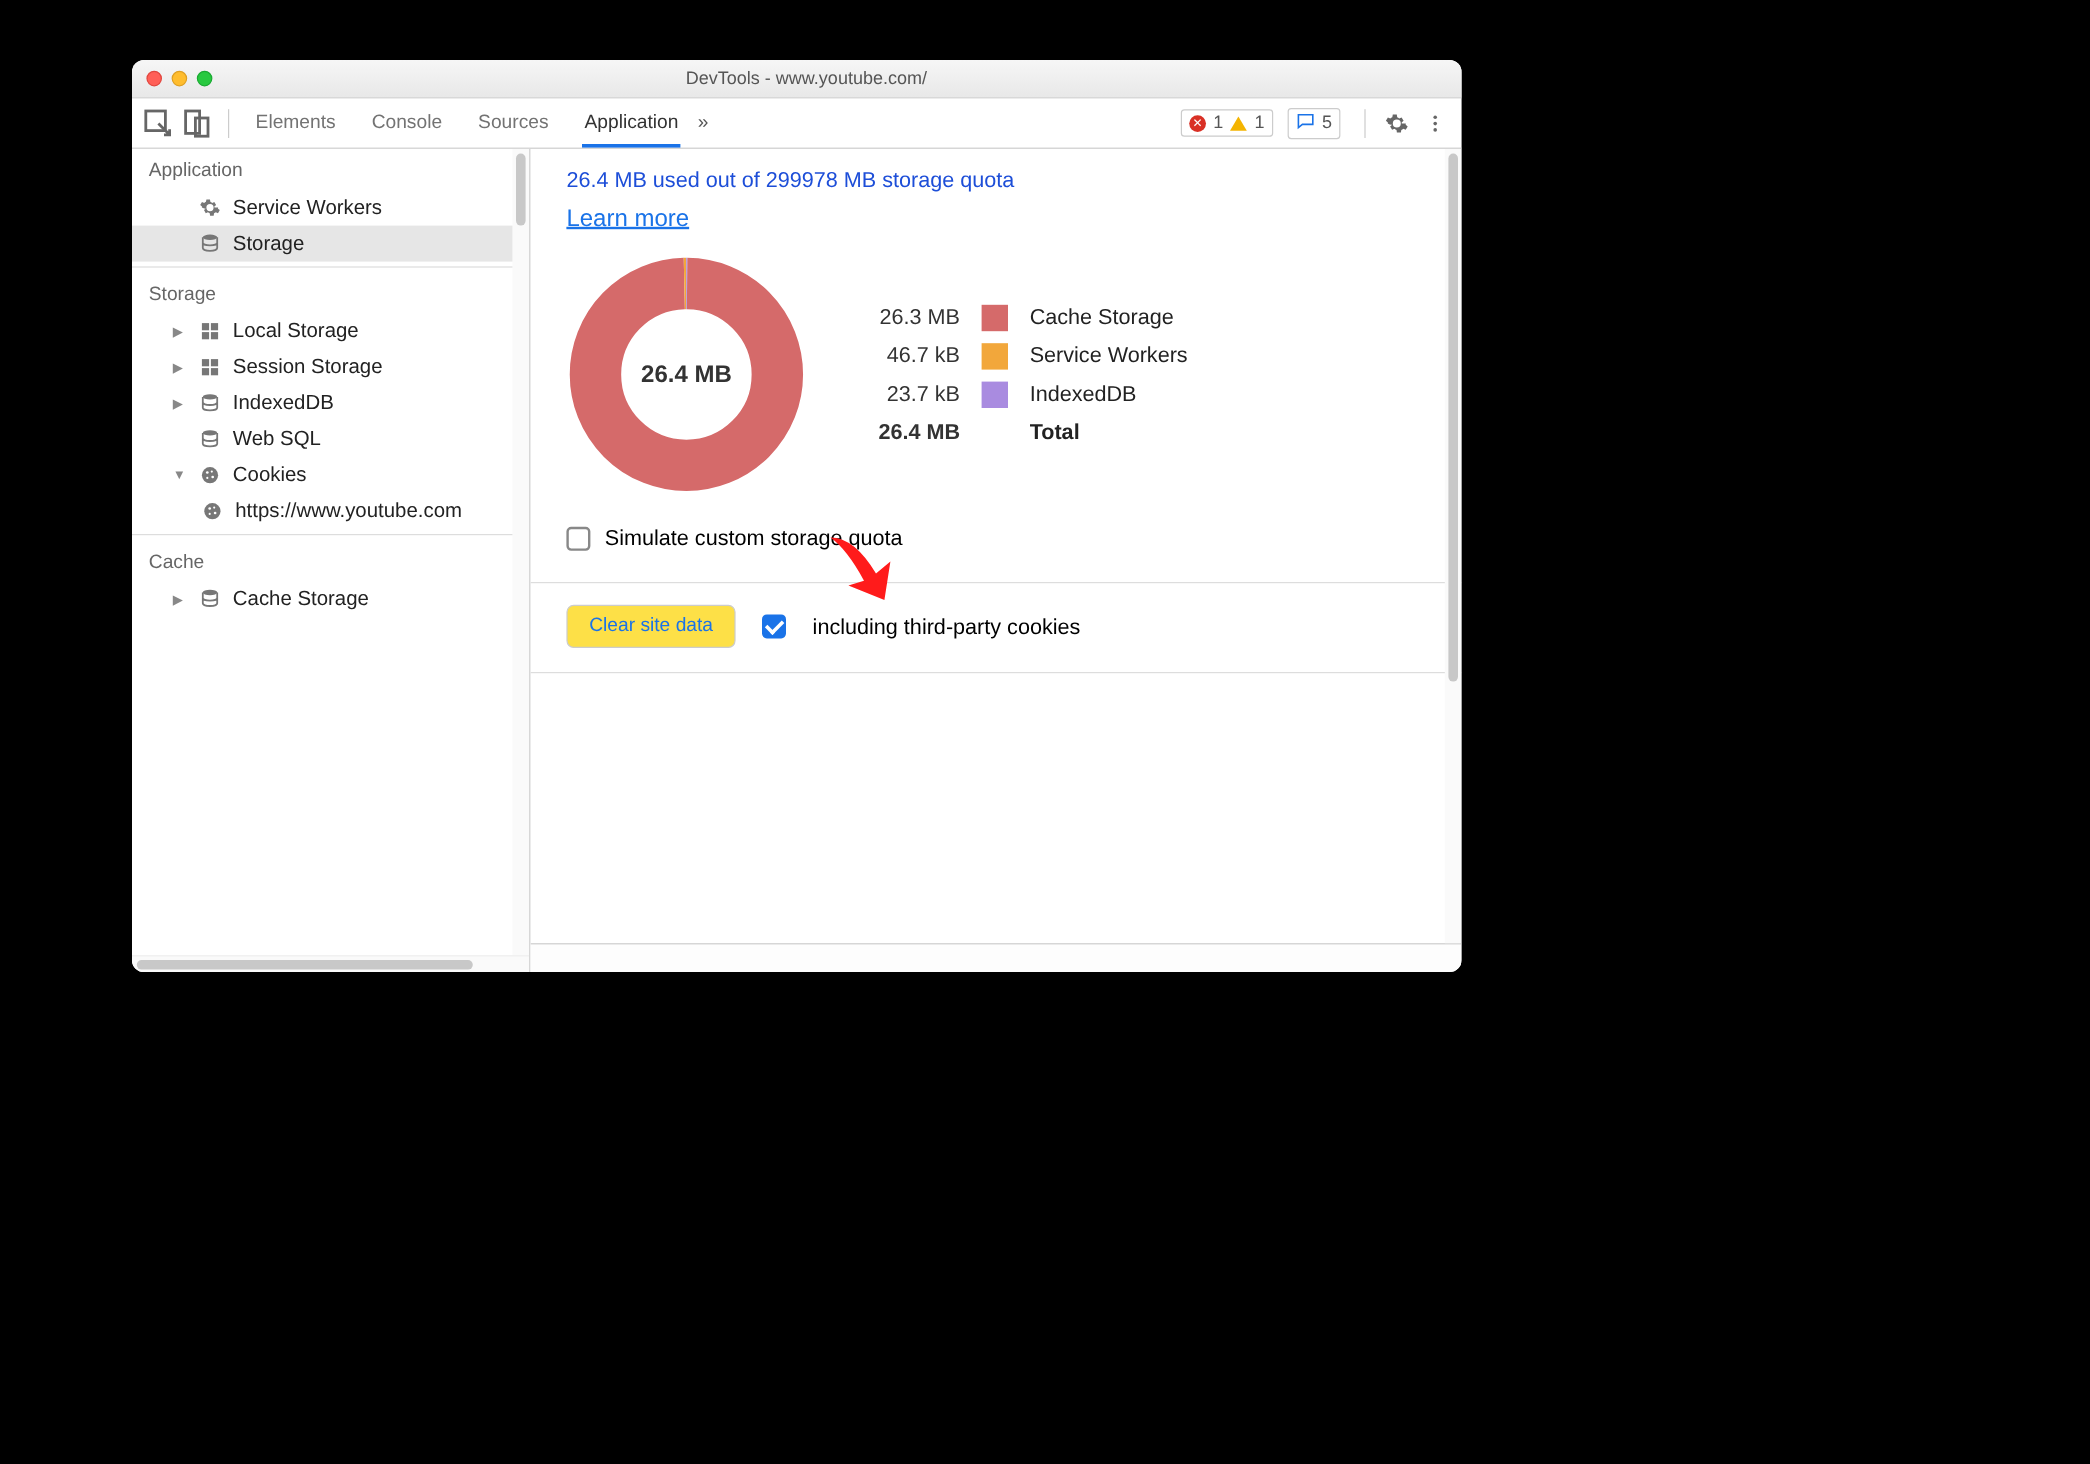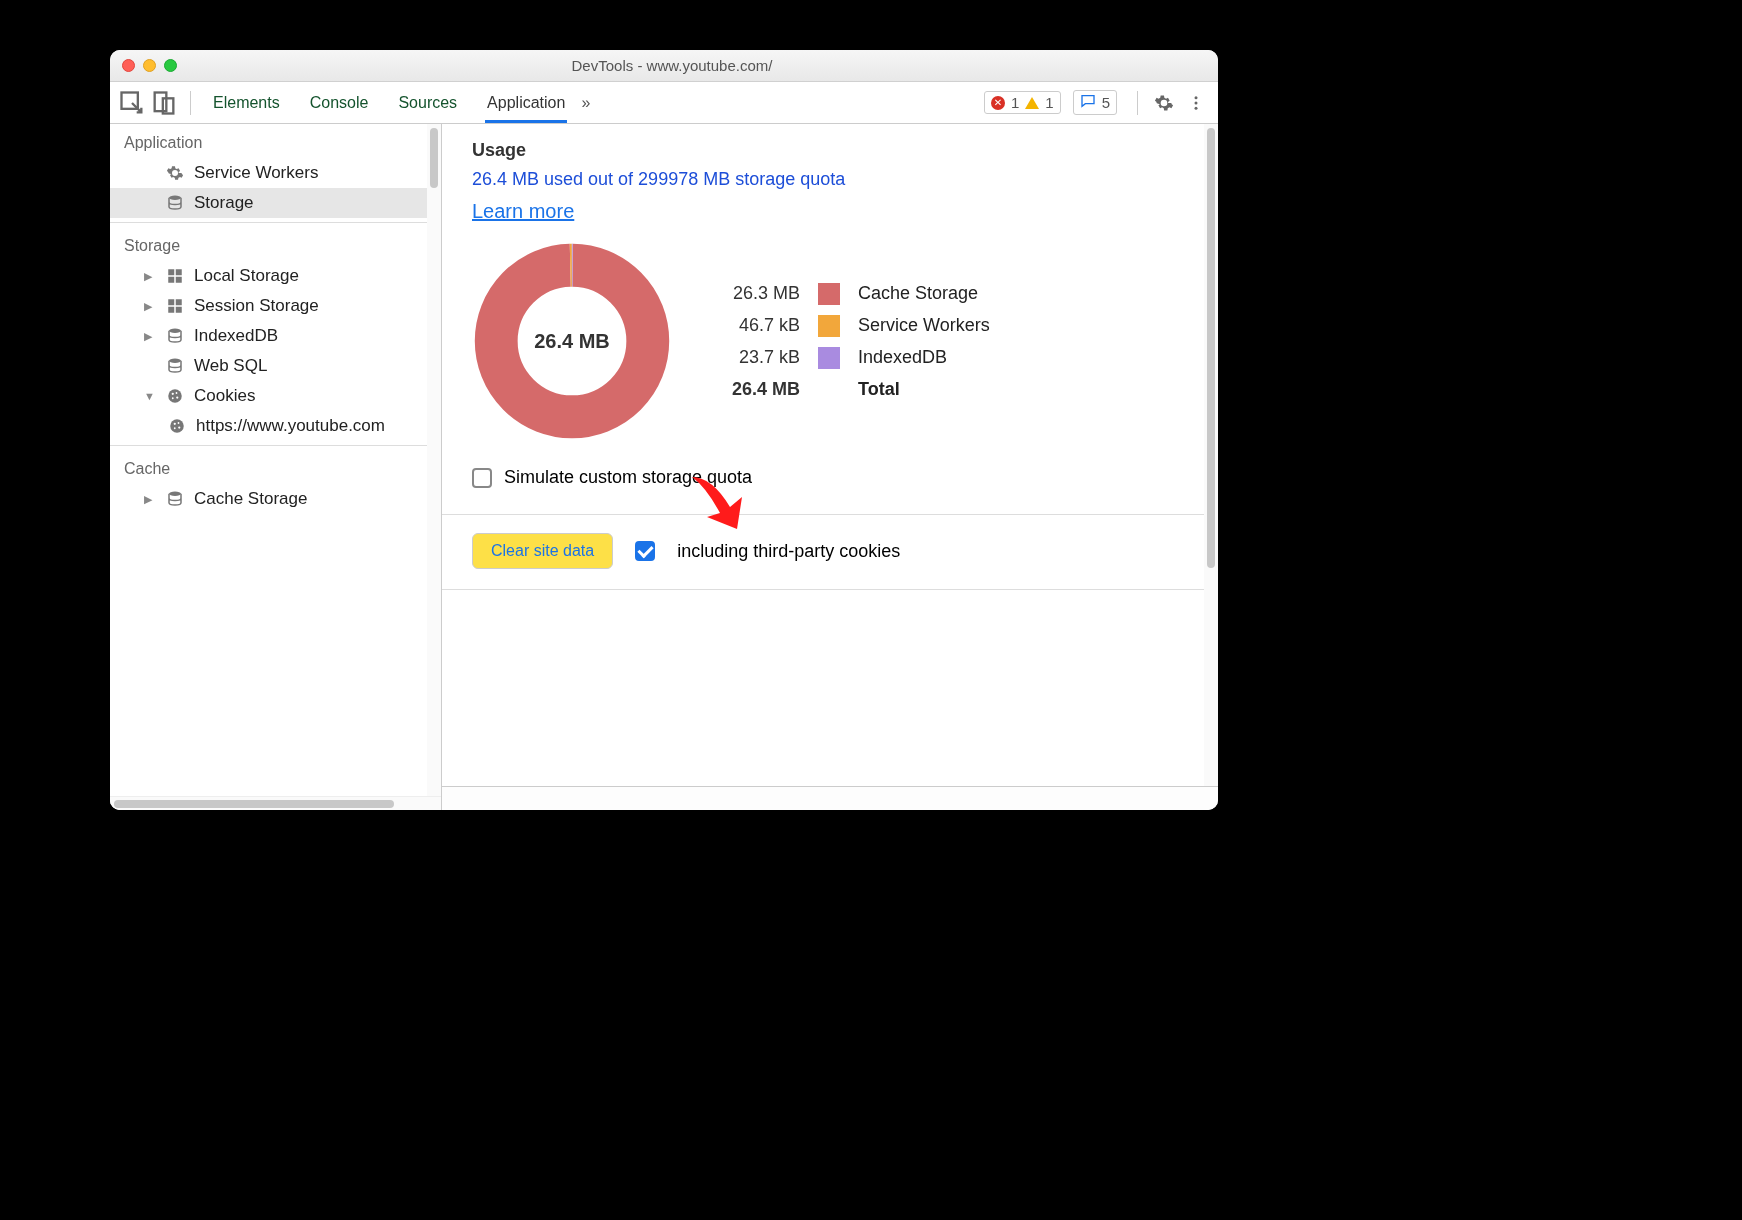--- a/index.html
+++ b/index.html
@@ -33,21 +33,21 @@
     height: 42px;
     display: flex; align-items: center;
     border-bottom: 1px solid #ccc;
     padding: 0 8px;
     gap: 4px;
     font-size: 16px; color:#555;
   }
   .toolbar .iconbtn { width:28px; height:28px; display:flex; align-items:center; justify-content:center; cursor:pointer; color:#666; }
   .toolbar .sep { width:1px; height:24px; background:#ccc; margin:0 8px; }
   .tabs { display:flex; gap:26px; padding-left:8px; }
-  .tab { padding: 10px 2px 8px; cursor:pointer; color:#14532d; }
+  .tab { padding: 10px 2px 8px; cursor:pointer; color:#737373; }
   .tab.active { color:#333; border-bottom: 3px solid #1a73e8; margin-bottom:-1px; }
   .more { padding: 0 10px; cursor:pointer; }
   .spacer { flex:1; }
   .statusbox { border:1px solid #ccc; border-radius:3px; padding:2px 6px; display:flex; align-items:center; gap:6px; margin-right:8px; font-size:15px;}
   .errico { width:14px; height:14px; border-radius:50%; background:#d93025; color:#fff; font-size:10px; display:flex;align-items:center;justify-content:center;}
   .warnico { width:0;height:0;border-left:7px solid transparent;border-right:7px solid transparent;border-bottom:12px solid #f4b400; position:relative;}
   .msgico svg{ width:16px;height:16px; }
   .gear, .kebab { width:28px; display:flex; align-items:center; justify-content:center; cursor:pointer; color:#666;}
   
   .body { flex:1; display:flex; overflow:hidden; }
@@ -257,21 +257,20 @@
       <div class="sidebar-vtrack">
         <div class="sidebar-vthumb"></div>
       </div>
       <div class="sidebar-scrolltrack">
         <div class="sidebar-scrollthumb"></div>
       </div>
     </div>
 
     <div class="main">
       <div class="main-content">
-        <div class="usage-title">Usage</div>
         <div class="usage-text">26.4 MB used out of 299978 MB storage quota</div>
         <a class="learn">Learn more</a>
 
         <div class="chartrow">
           <div class="donut">
             <svg viewBox="0 0 42 42">
               <circle cx="21" cy="21" r="15.915" fill="#fff"></circle>
               <circle cx="21" cy="21" r="15.915" fill="transparent" stroke="#d56a6a" stroke-width="9" stroke-dasharray="99.5 0.5" stroke-dashoffset="25"></circle>
               <circle cx="21" cy="21" r="15.915" fill="transparent" stroke="#f2a73b" stroke-width="9" stroke-dasharray="0.35 99.65" stroke-dashoffset="25.5"></circle>
               <circle cx="21" cy="21" r="15.915" fill="transparent" stroke="#a98be0" stroke-width="9" stroke-dasharray="0.15 99.85" stroke-dashoffset="25.15"></circle>

